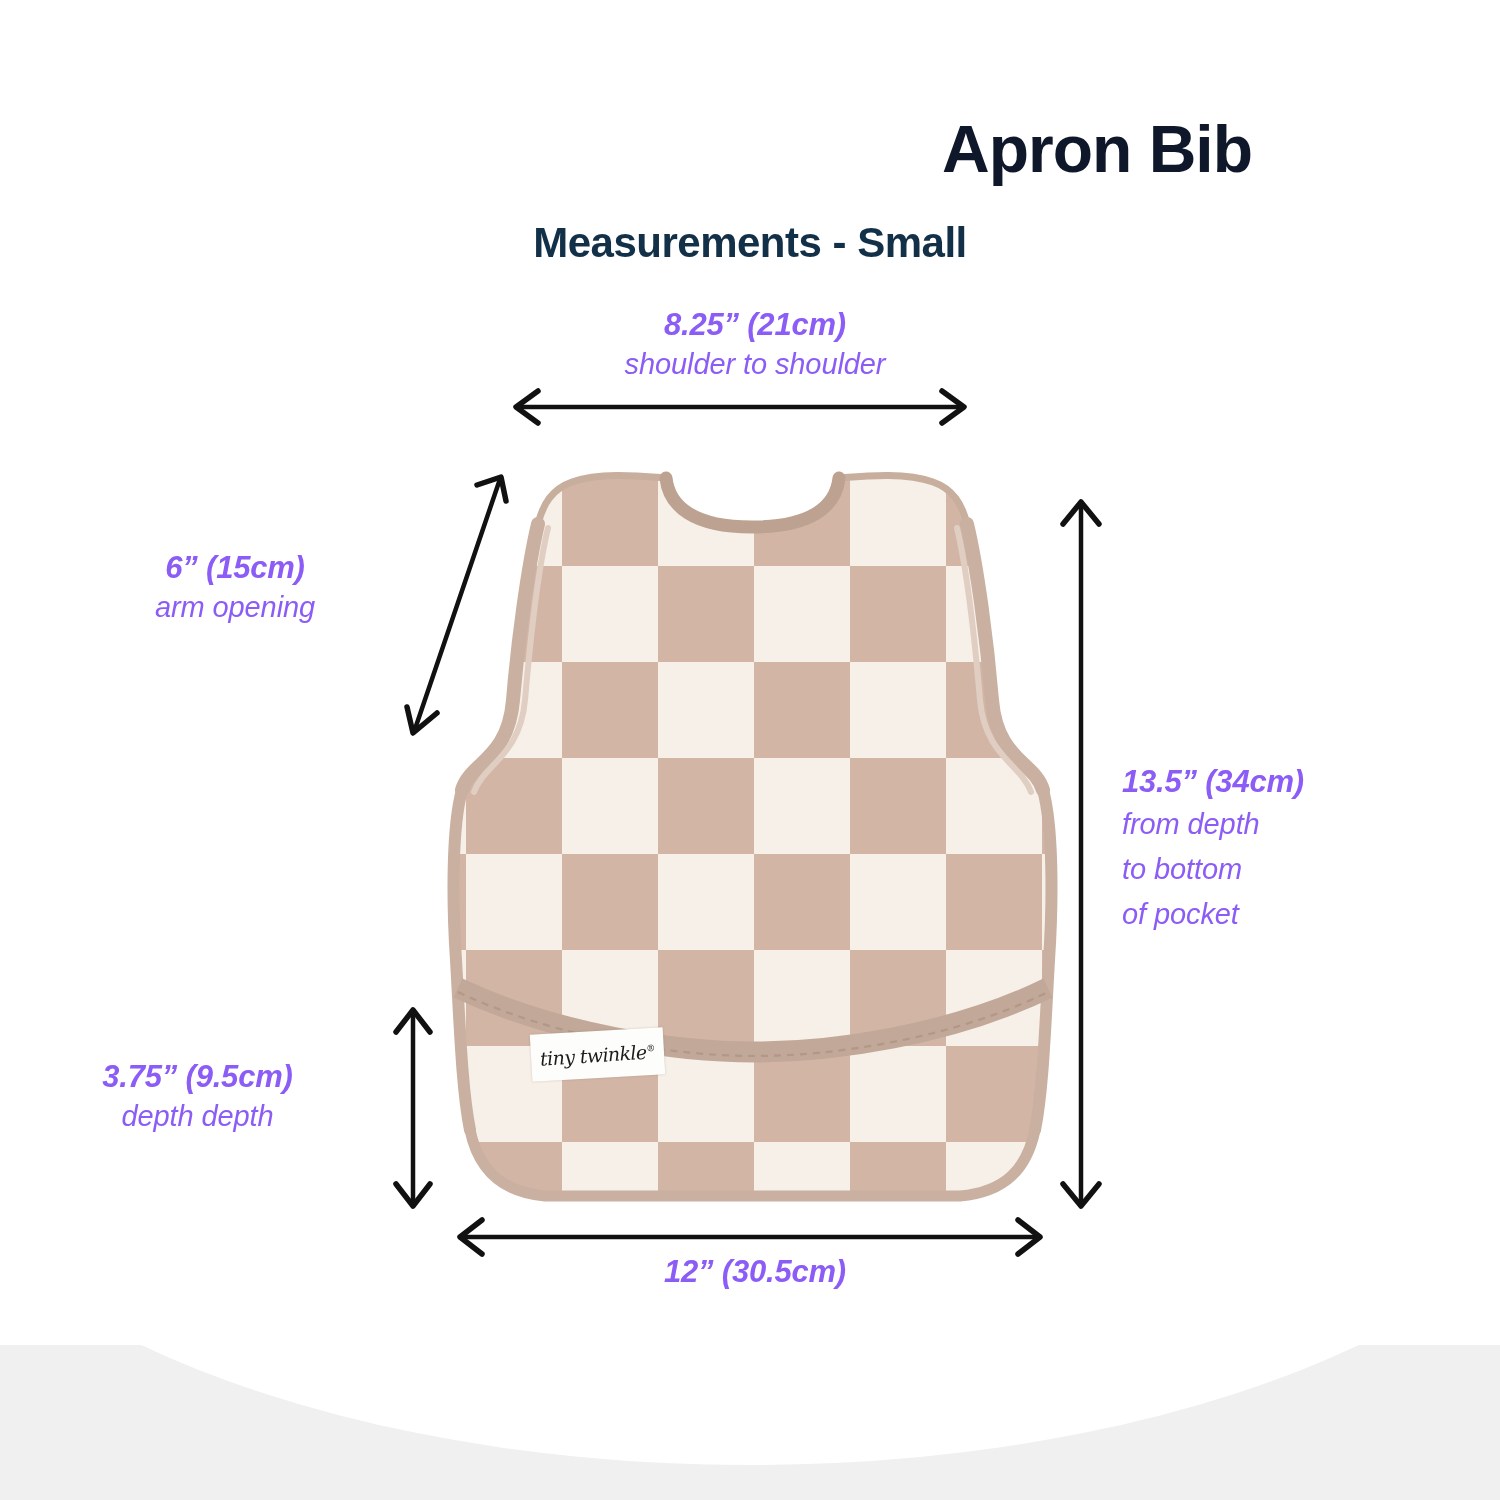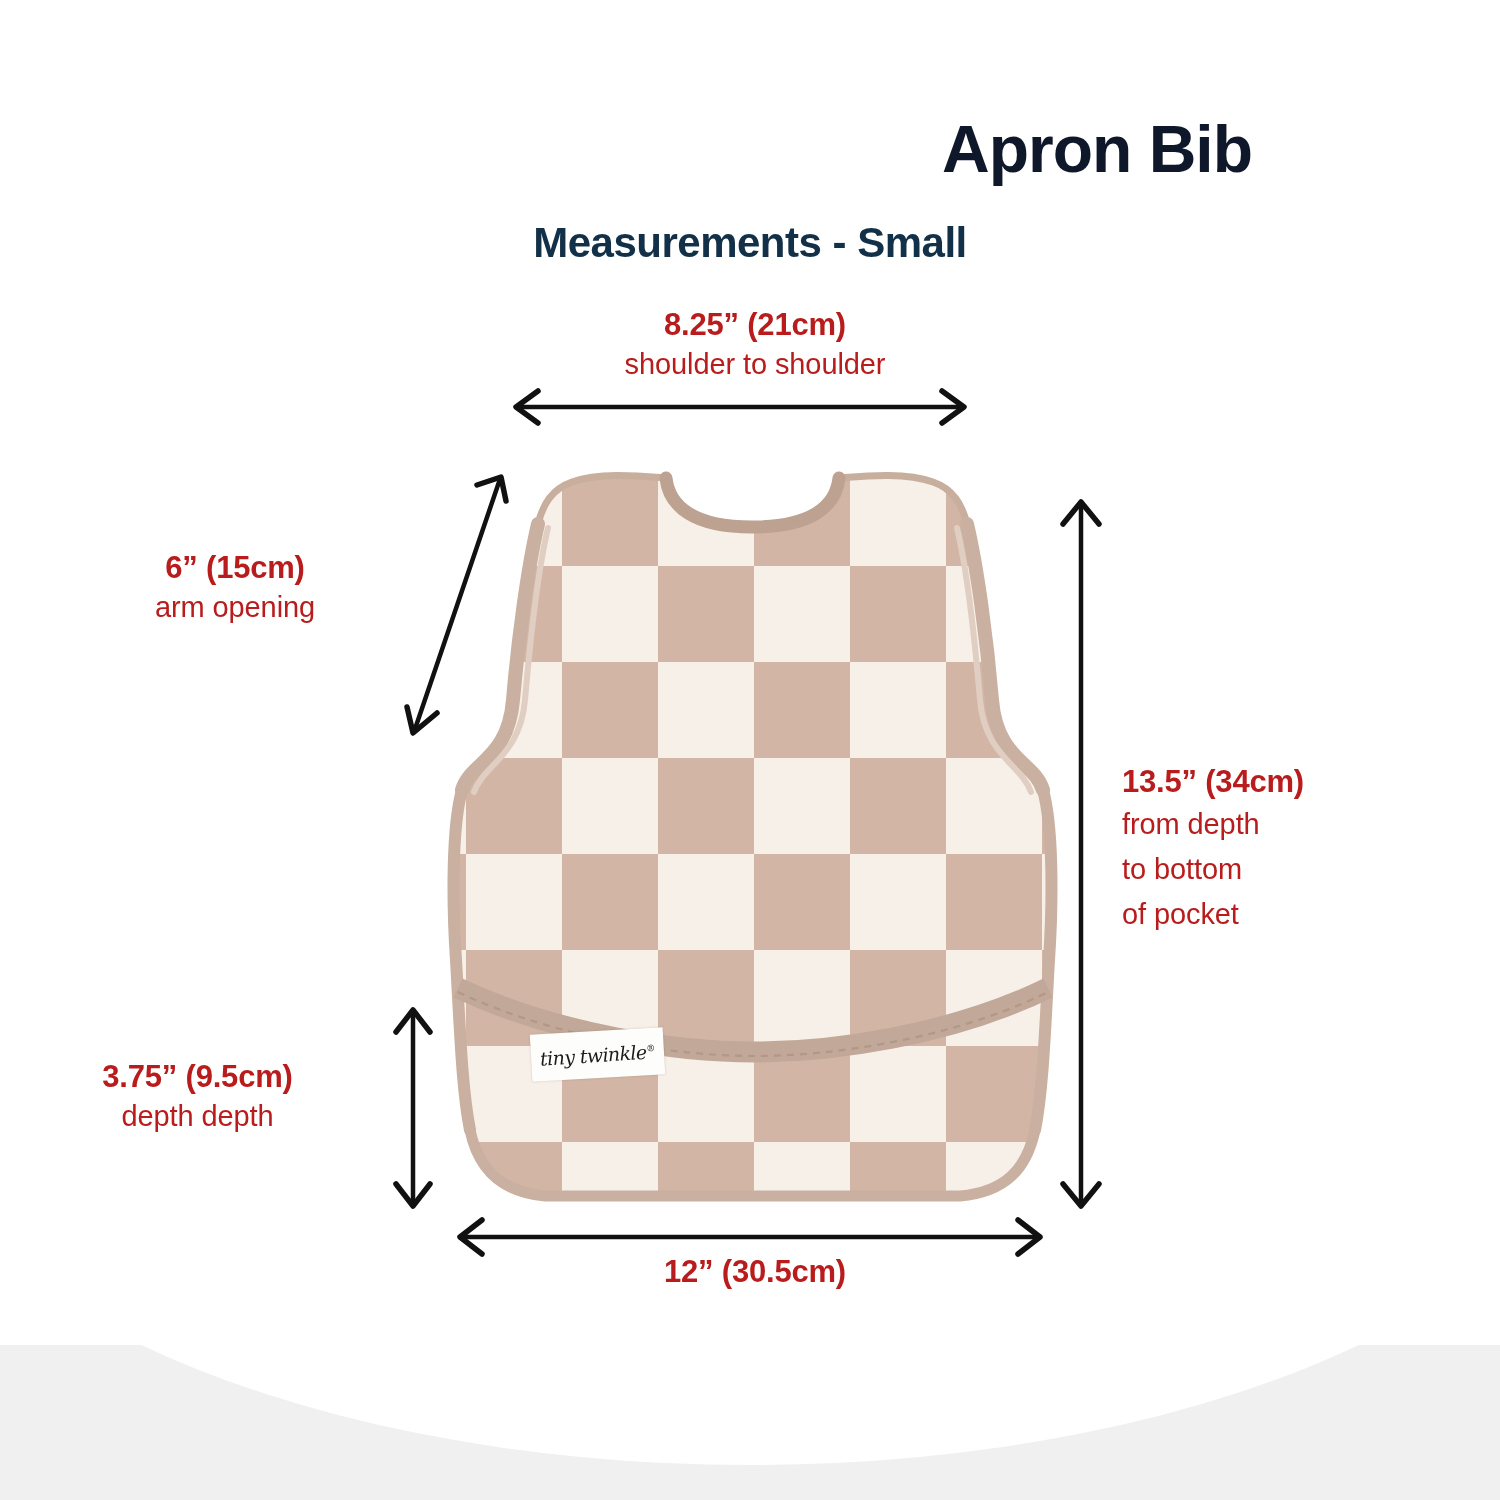--- a/index.html
+++ b/index.html
@@ -37,21 +37,21 @@
     position:absolute;left:0;top:212px;width:1500px;
     text-align:center;
     font-size:42px;line-height:1;
     font-weight:bold;
     letter-spacing:-0.5px;
     color:#123047;
     margin-top:10px;
   }
 
   
-  .label{position:absolute;color:#b91c1c;}
+  .label{position:absolute;color:#8b5cf6;font-style:italic;}
   .label .value{
     font-weight:bold;font-size:31px;line-height:40px;
     white-space:nowrap;letter-spacing:-0.2px;
   }
   .label .desc{
     font-weight:400;font-size:29px;line-height:38px;
     white-space:nowrap;letter-spacing:-0.1px;
   }
   .lbl-center{text-align:center;}
   .lbl-left{text-align:left;}

